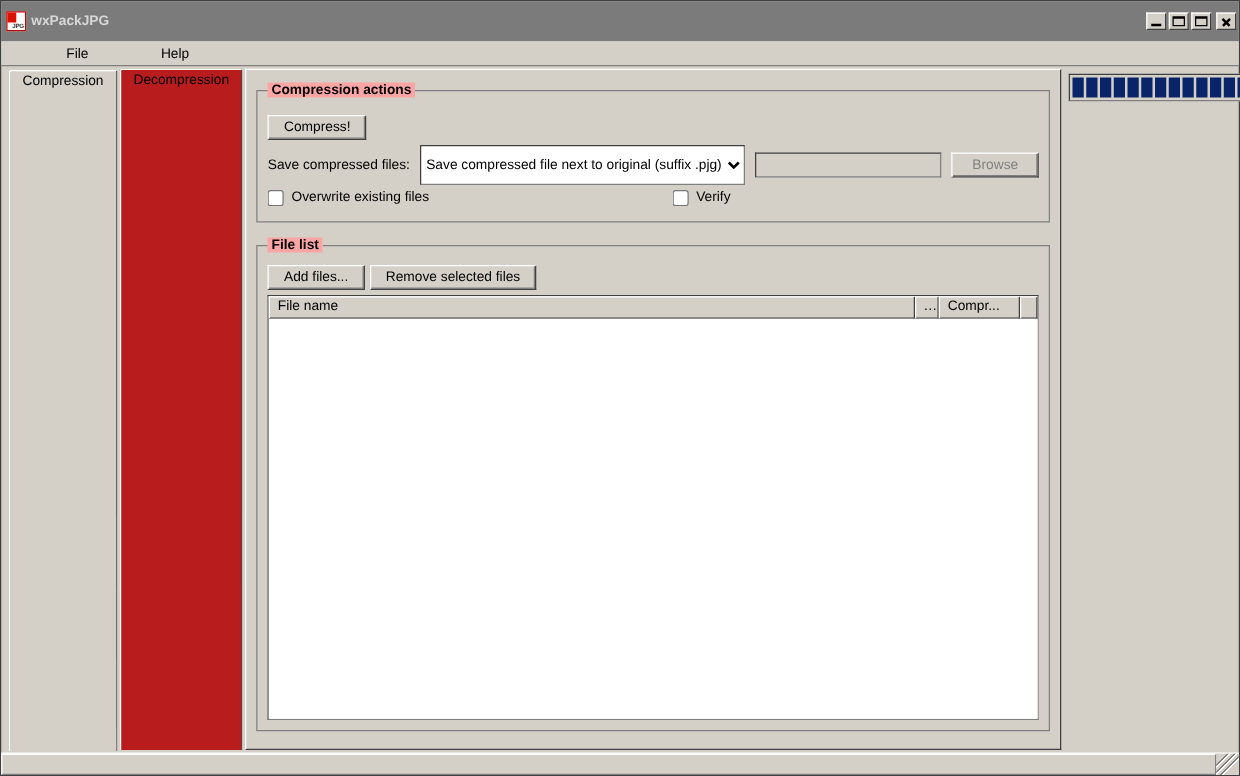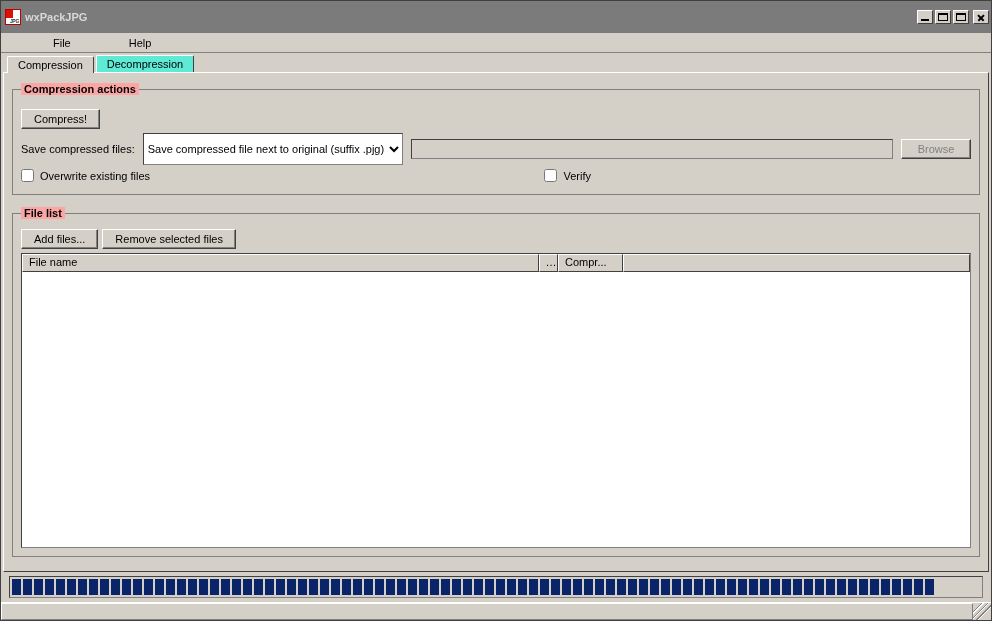--- a/index.html
+++ b/index.html
@@ -16,25 +16,25 @@
   .caption-btn { width: 16px; height: 14px; background:#d4d0c8; border:1px solid #fff; border-right-color:#404040; border-bottom-color:#404040; margin-right:2px; position:relative; }
   .caption-btn.min::after { content:""; position:absolute; left:3px; right:3px; bottom:2px; height:2px; background:#000; }
   .caption-btn.max::after { content:""; position:absolute; left:2px; top:2px; right:2px; bottom:2px; border:1px solid #000; border-top-width:2px; }
   .caption-btn.close::before, .caption-btn.close::after { content:""; position:absolute; left:3px; right:3px; top:50%; height:1.5px; background:#000; }
   .caption-btn.close::before { transform: rotate(45deg); }
   .caption-btn.close::after  { transform: rotate(-45deg); }
 
   .menubar { height: 20px; display:flex; align-items:center; padding: 0 6px; gap: 12px; background:#d4d0c8; border-bottom:1px solid #808080; }
   .menubar span { color:#000;margin-left:46px; }
 
-  .client { flex:1; padding: 2px; display:flex; flex-direction:column; }
+  .client { flex:1; padding: 2px; display:flex; flex-direction:row; }
 
   
   .tabs { display:flex; padding-left: 4px; }
-  .tab { padding: 2px 10px; border:1px solid #808080; border-bottom:none; background:#5eead4; margin-right:2px; border-radius: 2px 2px 0 0; position:relative; }
+  .tab { padding: 2px 10px; border:1px solid #808080; border-bottom:none; background:#b91c1c; margin-right:2px; border-radius: 2px 2px 0 0; position:relative; }
   .tab.active { background:#d4d0c8; border-top:1px solid #fff; border-left:1px solid #fff; border-right:1px solid #404040; top:1px; z-index:2; }
   .tab.inactive { border-top:1px solid #fff; border-left:1px solid #fff; border-right:1px solid #404040; color:#000; }
   .tab-page { border:1px solid #fff; border-right-color:#404040; border-bottom-color:#404040; background:#d4d0c8; flex:1; display:flex; flex-direction:column; padding: 6px 8px; position:relative; z-index:1; }
 
   
   fieldset { border:1px solid #808080; border-radius:0; margin: 4px 0 8px 0; padding: 10px 8px 8px 8px; position:relative; }
   fieldset > legend { padding: 0 3px; background:#fca5a5; color:#000;font-weight:bold; }
   .grp-actions { }
   .grp-filelist { flex:1; display:flex; flex-direction:column; }
 
@@ -42,21 +42,21 @@
   .row.checks { gap: 0; }
   .row.checks .space { flex: 1; }
 
   .btn { background:#d4d0c8; border:1px solid #fff; border-right-color:#404040; border-bottom-color:#404040; padding: 3px 12px; min-width: 70px; text-align:center; box-shadow: inset -1px -1px 0 #808080; }
   .btn.disabled { color:#808080; }
 
   .select-wrap { display:flex; align-items:center; }
   select { background:#fff; border:1px solid #808080; border-top-color:#404040; border-left-color:#404040; height:32px; font-size:11px; width: 260px; }
   .inset-field { flex:1; height:20px; border:1px solid #808080; border-top-color:#404040; border-left-color:#404040; background:#d4d0c8; }
 
-  label.cb { display:flex; align-items:center; gap:6px; }
+  label.cb { display:flex; gap:6px; }
   input[type=checkbox] { width:13px; height:13px; margin:0; }
 
   .file-btns { display:flex; gap: 4px; margin-bottom: 4px; }
 
   
   .listview { flex:1; border:1px solid #808080; border-top-color:#404040; border-left-color:#404040; background:#fff; display:flex; flex-direction:column; }
   .lv-header { display:flex; height:18px; background:#d4d0c8; }
   .lv-col { border:1px solid #fff; border-right-color:#404040; border-bottom-color:#404040; padding:1px 6px; overflow:hidden; white-space:nowrap; text-overflow: ellipsis; }
   .lv-body { flex:1; background:#fff; }
 

